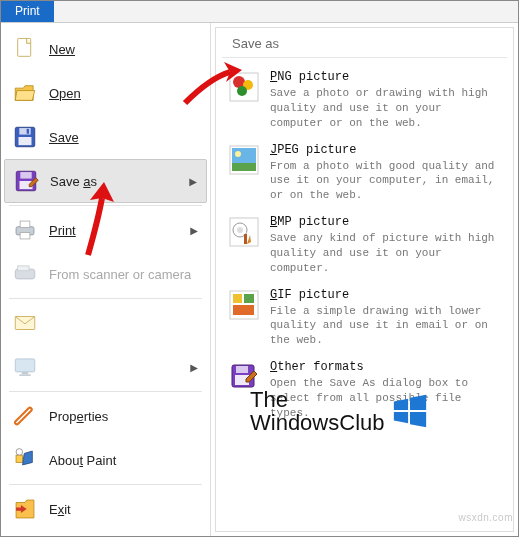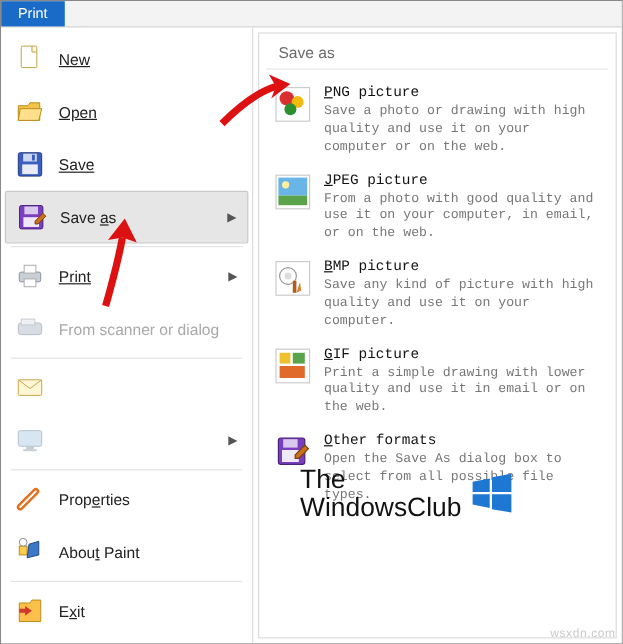--- a/index.html
+++ b/index.html
@@ -25,21 +25,21 @@
     .opt .txt { display: flex; flex-direction: column; gap: 2px; }
     .opt .title { font-size: 12px; color: #111; }
     .opt .title b { text-decoration: underline; font-weight: normal; }
     .opt .desc { font-size: 11px; color: #777; line-height: 1.35; }
     .icon32 { width: 34px; height: 34px; display: inline-flex; align-items: center; justify-content: center; }
     .icon32 svg { width: 32px; height: 32px; }
     .arrow-red { position: absolute; }
     .logo-area { position: absolute; left: 250px; top: 388px; width: 230px; display: flex; align-items: center; gap: 6px; }
     .logo-text { font-family: "Segoe UI", sans-serif; font-weight: 400; font-size: 22px; line-height: 1.05; color: #111; }
     .logo-mark { width: 38px; height: 38px; }
-    .watermark { position: absolute; right: 6px; bottom: 3px; font-size: 10px; color: #c9c9c9; letter-spacing: 0.5px; text-align: center;}
+    .watermark { position: absolute; right: 6px; bottom: 14px; font-size: 10px; color: #c9c9c9; letter-spacing: 0.5px; text-align: center;}
   </style>
 </head>
 <body>
 
 <div class="window">
   <div class="tabbar">
     <div class="tab-file">Print</div>
   </div>
   <div class="body">
 
@@ -104,21 +104,21 @@
         <span class="chev">▶</span>
       </div>
 
       <div class="menu-item disabled">
         <span class="icon24">
           <svg viewBox="0 0 32 32">
               <rect x="4" y="10" width="24" height="12" rx="3" fill="#d8dde3" stroke="#b7bdc5"></rect>
               <rect x="7" y="6" width="14" height="6" fill="#eef1f4" stroke="#c7ccd2"></rect>
             </svg>
         </span>
-        <span class="label">From scanner or dialog</span>
+        <span class="label">From scanner or camera</span>
       </div>
 
       <div class="sep"></div>
 
       <div class="menu-item">
         <span class="icon24">
           <svg viewBox="0 0 32 32">
               <rect x="4" y="8" width="24" height="16" rx="1" fill="#fff6d6" stroke="#c6a64b"></rect>
               <path d="M4 8l12 9 12-9" fill="none" stroke="#c6a64b"></path>
             </svg>
@@ -227,21 +227,21 @@
           <span class="icon32">
             <svg viewBox="0 0 32 32">
                 <rect x="2" y="2" width="28" height="28" fill="#fff" stroke="#ccc"></rect>
                 <rect x="5" y="5" width="9" height="9" fill="#f0c12e"></rect>
                 <rect x="16" y="5" width="10" height="9" fill="#5aa34a"></rect>
                 <rect x="5" y="16" width="21" height="10" fill="#e06a2a"></rect>
               </svg>
           </span>
           <div class="txt">
             <div class="title"><b>G</b>IF picture</div>
-            <div class="desc">Print a simple drawing with lower quality and use it in email or on the web.</div>
+            <div class="desc">File a simple drawing with lower quality and use it in email or on the web.</div>
           </div>
         </div>
 
         <div class="opt">
           <span class="icon32">
             <svg viewBox="0 0 32 32">
                 <rect x="4" y="4" width="22" height="22" rx="2" fill="#7a3fbf" stroke="#4b2179"></rect>
                 <rect x="8" y="5" width="12" height="7" fill="#d9c9ef"></rect>
                 <rect x="7" y="14" width="14" height="10" fill="#efe8f8"></rect>
                 <path d="M18 18l8-8 3 3-8 8h-3z" fill="#c96f1d" stroke="#7a3e07"></path>

